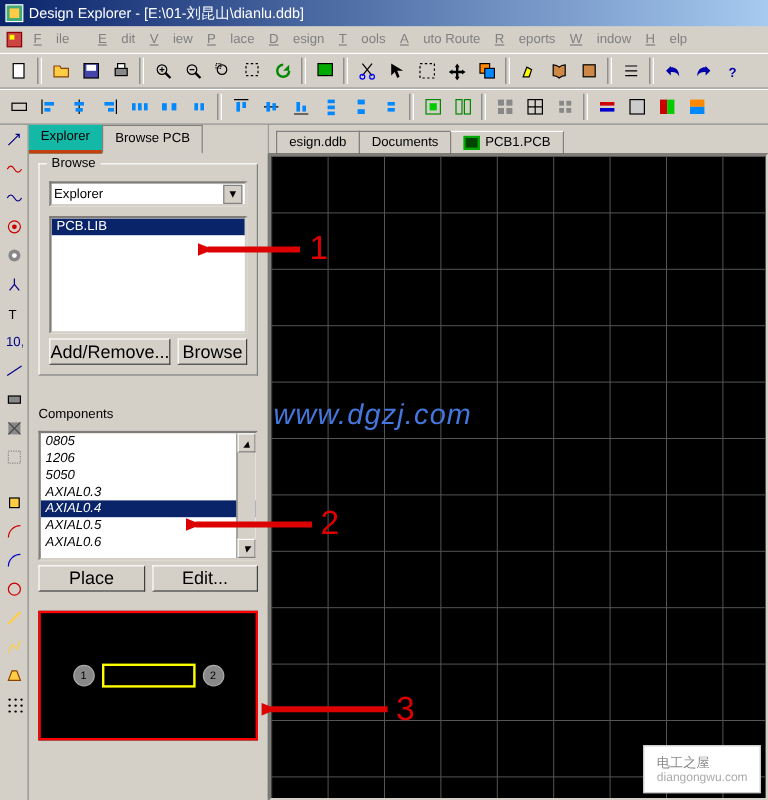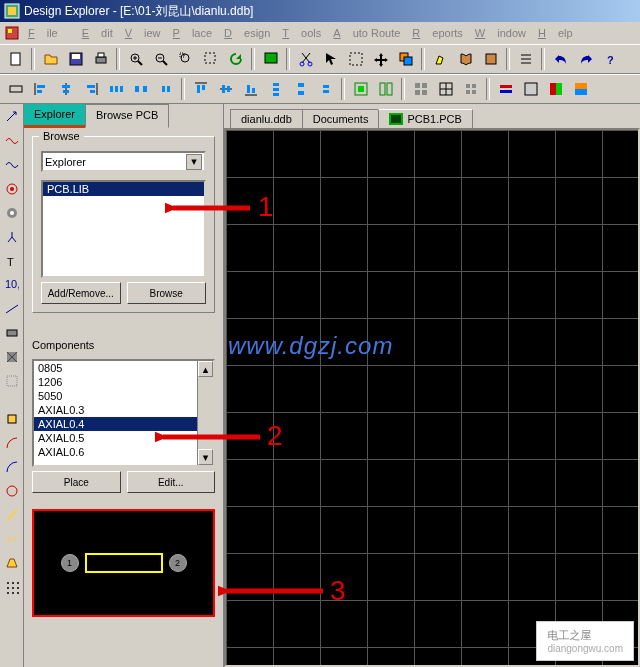--- a/index.html
+++ b/index.html
@@ -32,26 +32,26 @@
 .browse-group { margin: 8px; border: 1px solid #808080; border-top-color: #fff; border-left-color: #fff; padding: 8px; position: relative; }
 .browse-group .legend { position: absolute; top: -7px; left: 6px; background: #d4d0c8; padding: 0 4px; font-size: 11px; }
 
 .combo { width: 100%; height: 21px; background: #fff; border: 2px inset #d4d0c8; display: flex; align-items: center; padding: 0 2px; justify-content: space-between; margin-top: 6px; }
 .combo .arrow { width: 16px; height: 16px; background: #d4d0c8; border: 1px solid #808080; display: flex; align-items: center; justify-content: center; }
 
 .listbox { width: 100%; background: #fff; border: 2px inset #d4d0c8; margin-top: 8px; overflow: hidden; }
 .listbox .item { padding: 1px 4px; }
 .listbox .item.sel { background: #0a246a; color: #fff; }
 .listbox.lib { height: 98px; }
-.listbox.comp { height: 108px; position: relative; }
+.listbox.comp { height: 108px; position: relative; font-style: italic; }
 .listbox.comp .scroll { position: absolute; right: 0; top: 0; width: 16px; height: 100%; background: #d4d0c8; border-left: 1px solid #808080; display: flex; flex-direction: column; justify-content: space-between; }
 .listbox.comp .scroll .sbtn { height: 16px; background: #d4d0c8; border: 1px solid #fff; border-right-color: #808080; border-bottom-color: #808080; display: flex; align-items: center; justify-content: center; }
 
 .btn-row { display: flex; gap: 6px; margin-top: 4px; }
-.win-btn { flex: 1; height: 22px; background: #d4d0c8; border: 1px solid #fff; border-right-color: #404040; border-bottom-color: #404040; display: flex; align-items: center; justify-content: center; font-size: 10px; }
+.win-btn { flex: 1; height: 22px; background: #d4d0c8; border: 1px solid #fff; border-right-color: #404040; border-bottom-color: #404040; display: flex; align-items: center; justify-content: center; font-size: 15px; }
 
 .comp-label { margin: 18px 8px 0 8px; font-size: 11px; }
 
 .preview { margin: 16px 8px 8px 8px; padding: 6px; border: 2px solid red; background: #000; height: 108px; display: flex; align-items: center; justify-content: center; position: relative; }
 .preview .pad { width: 18px; height: 18px; border-radius: 50%; background: #888; border: 1px solid #aaa; display: flex; align-items: center; justify-content: center; color: #000; font-size: 9px; }
 .preview .body { width: 78px; height: 20px; border: 2px solid yellow; margin: 0 6px; }
 
 .workspace { flex: 1; display: flex; flex-direction: column; }
 .doc-tabs { height: 24px; background: #d4d0c8; display: flex; align-items: flex-end; padding-left: 6px; }
 .doc-tabs .dtab { padding: 3px 10px; border: 1px solid #808080; border-bottom: none; background: #d4d0c8; display: flex; align-items: center; gap: 4px; font-size: 11px; margin-right: -1px; }
@@ -542,21 +542,21 @@
     <div class="preview">
       <div class="pad">1</div>
       <div class="body"></div>
       <div class="pad">2</div>
     </div>
   </div>
 
   <div class="workspace">
     <div class="doc-tabs">
       <div class="dtab">
-          <span>dianlu.ddb</span>
+          <span>esign.ddb</span>
         </div>
       <div class="dtab">
           <span>Documents</span>
         </div>
       <div class="dtab active">
         <svg class="ic" viewBox="0 0 14 12">
             <rect width="14" height="12" fill="#0a0"></rect>
             <rect x="2" y="2" width="10" height="8" fill="#040"></rect>
           </svg>
         <span>PCB1.PCB</span>

